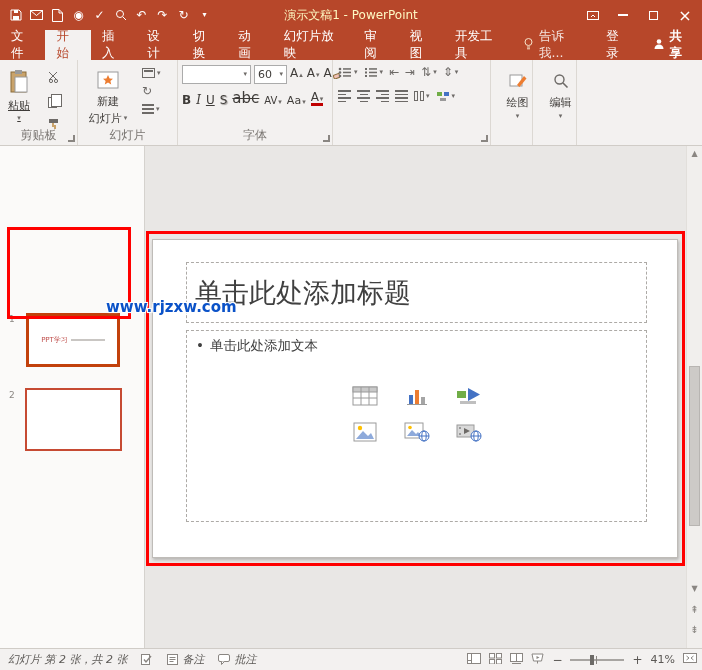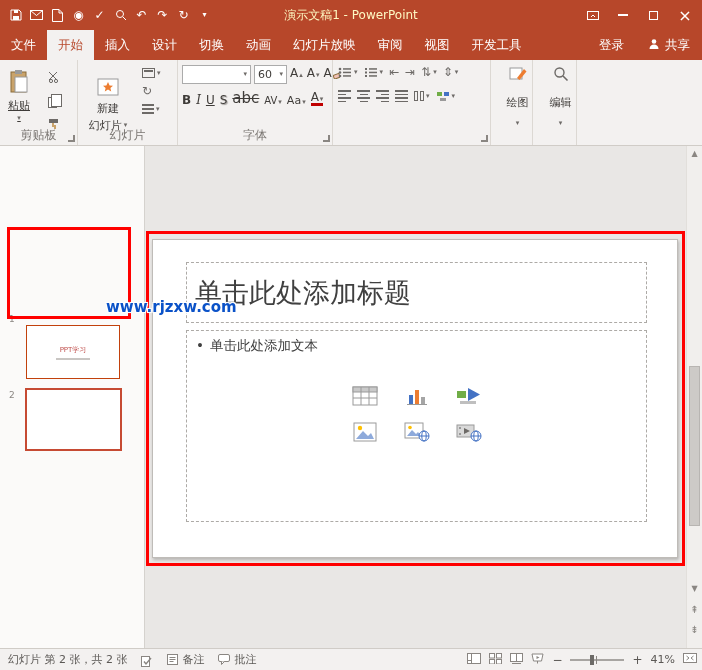--- a/index.html
+++ b/index.html
@@ -18,21 +18,21 @@
   .bar-min{width:10px;height:2px;background:#fff;}
   .box-max{width:9px;height:9px;border:1px solid #fff;}
 
   
   .tabrow{position:absolute;left:0;top:30px;width:100%;height:30px;background:#B7472A;display:flex;align-items:stretch;color:#fff;font-size:12.5px;}
   .tab{display:flex;align-items:center;padding:0 11px;}
   .tab.active{background:#F3F1F0;color:#B7472A;}
   .tab-right{margin-left:auto;display:flex;align-items:stretch;}
   .tellme{display:flex;align-items:center;gap:5px;padding:0 10px;color:rgba(255,255,255,.85);}
   .signin{display:flex;align-items:center;padding:0 12px;}
-  .share{display:flex;align-items:center;gap:5px;padding:0 12px;}
+  .share{display:flex;align-items:center;gap:5px;padding:0 12px;font-weight:bold;}
 
   
   .ribbon{position:absolute;left:0;top:60px;width:100%;height:86px;background:#F3F1F0;border-bottom:1px solid #D0CCC7;}
   .rgroup{position:absolute;top:0;height:85px;border-right:1px solid #DCD8D3;}
   .glabel{position:absolute;bottom:1px;left:0;right:0;text-align:center;font-size:12px;color:#7A7672;}
   .dlg{position:absolute;right:2px;bottom:3px;width:7px;height:7px;border-right:2px solid #8a8682;border-bottom:2px solid #8a8682;}
   .cr{font-size:7px;color:#6d6a67;line-height:1;}
   .gi{color:#6d6a67;font-size:12px;line-height:1;}
   .bigbtn{position:absolute;display:flex;flex-direction:column;align-items:center;justify-content:center;gap:2px;font-size:11px;color:#3f3c39;}
   .smallcol{position:absolute;display:flex;flex-direction:column;gap:7px;}
@@ -56,48 +56,48 @@
   .bars.al-center{align-items:center;}.bars.al-center i:nth-child(even){width:8px;}
   .bars.al-right{align-items:flex-end;}.bars.al-right i:nth-child(even){width:8px;}
   .ic-copy{position:relative;width:9px;height:11px;border:1px solid #6d6a67;background:#fff;margin-top:3px;}
   .ic-copy::after{content:"";position:absolute;left:2px;top:-4px;width:9px;height:11px;border:1px solid #6d6a67;background:#fff;}
   .ic-layout{width:13px;height:10px;border:1px solid #6d6a67;padding:1px;}
   .ic-layout::after{content:"";display:block;height:2px;background:#6d6a67;}
   .ic-section{display:flex;flex-direction:column;gap:2px;width:12px;}
   .ic-section i{height:2px;background:#6d6a67;display:block;}
   .ic-cols{display:inline-flex;gap:2px;}
   .ic-cols i{width:4px;height:10px;border:1px solid #6d6a67;display:block;}
-  .tallbtn{position:absolute;left:2px;right:2px;top:3px;height:66px;display:flex;flex-direction:column;align-items:center;justify-content:center;gap:10px;font-size:11px;color:#3f3c39;margin-left:12px;}
+  .tallbtn{position:absolute;left:2px;right:2px;top:3px;height:66px;display:flex;flex-direction:column;align-items:center;justify-content:center;gap:3px;font-size:11px;color:#3f3c39;margin-left:12px;}
 
   
   .thumb-pane{position:absolute;left:0;top:146px;width:145px;height:502px;background:#FBFAF9;border-right:1px solid #D5D2CE;}
   .tnum{position:absolute;left:9px;font-size:9px;color:#8a8682;}
   .thumb{position:absolute;background:#fff;}
-  .thumb1{left:26px;top:167px;width:94px;height:54px;border:1px solid #c2410c;display:flex;flex-direction:column;align-items:center;justify-content:center;gap:3px;margin-top:12px;}
+  .thumb1{left:26px;top:167px;width:94px;height:54px;border:3px solid #c2410c;display:flex;flex-direction:row;align-items:center;justify-content:center;gap:3px;}
   .t1-title{font-size:7px;color:#C0504D;white-space:nowrap;}
   .t1-line{width:34px;height:2px;background:#C9C6C3;}
   .thumb2{left:25px;top:242px;width:97px;height:63px;border:2px solid #C64A33;}
 
   
   .editor{position:absolute;left:145px;top:146px;width:541px;height:502px;background:#E9E7E5;}
   .slide{position:absolute;left:152px;top:239px;width:526px;height:319px;background:#fff;border:1px solid #BFBCB8;box-shadow:1px 2px 3px rgba(0,0,0,.22);}
   .ph-title{position:absolute;left:33px;top:22px;width:461px;height:61px;border:1px dashed #ADAAA6;display:flex;align-items:center;padding-left:8px;font-size:27px;color:#404040;}
   .ph-body{position:absolute;left:33px;top:90px;width:461px;height:192px;border:1px dashed #ADAAA6;}
   .bullet-line{position:absolute;left:9px;top:6px;font-size:13.5px;color:#404040;display:flex;gap:6px;}
   .ph-icons{position:absolute;left:50%;top:52px;transform:translateX(-50%);display:grid;grid-template-columns:repeat(3,40px);gap:10px 12px;justify-items:center;align-items:center;}
   .ph-ic{display:flex;align-items:center;justify-content:center;width:32px;height:26px;}
 
   
   .vscroll{position:absolute;right:0;top:146px;width:16px;height:502px;background:#F1EFED;border-left:1px solid #E2DFDB;}
   .vs-arrow{position:absolute;left:0;width:100%;text-align:center;font-size:8px;color:#8a8682;}
   .vs-thumb{position:absolute;left:2px;width:11px;top:220px;height:160px;background:#CDCAC7;border:1px solid #B8B5B2;}
 
   
   .statusbar{position:absolute;left:0;top:648px;width:100%;height:22px;background:#F3F1F0;border-top:1px solid #D0CCC7;display:flex;align-items:center;font-size:11px;color:#5b5855;}
-  .sb-left{display:flex;align-items:flex-end;gap:14px;margin-left:8px;}
+  .sb-left{display:flex;align-items:center;gap:14px;margin-left:8px;font-style:italic;}
   .sb-item{display:flex;align-items:center;gap:4px;}
   .sb-right{position:absolute;right:5px;top:0;height:100%;display:flex;align-items:center;gap:8px;}
   .ztrack{width:54px;height:2px;background:#A8A5A2;position:relative;}
   .ztrack::after{content:"";position:absolute;left:26px;top:-3px;width:1px;height:8px;background:#8a8682;}
   .zthumb{position:absolute;left:20px;top:-4px;width:4px;height:10px;background:#6d6a67;}
   .zbtn{font-size:12px;color:#5b5855;}
 
   
   .annot{position:absolute;border:3px solid #FF0000;pointer-events:none;z-index:60;}
   .annot-thumb{left:7px;top:227px;width:124px;height:92px;}
@@ -168,20 +168,27 @@
     <div class="tab">文件</div>
     <div class="tab active">开始</div>
     <div class="tab">插入</div>
     <div class="tab">设计</div>
     <div class="tab">切换</div>
     <div class="tab">动画</div>
     <div class="tab">幻灯片放映</div>
     <div class="tab">审阅</div>
     <div class="tab">视图</div>
     <div class="tab">开发工具</div>
+    <div class="tellme">
+      <span><svg width="11" height="13">
+            <circle cx="5.5" cy="5" r="3.5" fill="none" stroke="#F7E2C9"></circle>
+            <path d="M4 10 h3 M4 11.8 h3" stroke="#F7E2C9"></path>
+          </svg></span>
+      <span>告诉我...</span>
+    </div>
     <div class="tab-right">
       <div class="signin">
           <span>登录</span>
         </div>
       <div class="share">
         <span><svg width="12" height="12">
               <circle cx="6" cy="3.5" r="2.3" fill="#fff"></circle>
               <path d="M1.5 11 c0 -3 2 -4.5 4.5 -4.5 c2.5 0 4.5 1.5 4.5 4.5 z" fill="#fff"></path>
             </svg></span>
         <span>共享</span>
@@ -212,21 +219,21 @@
         <span><svg width="13" height="12">
               <rect x="1" y="1" width="9" height="4" fill="#6d6a67"></rect>
               <path d="M5 5 v3 h2 v3" fill="none" stroke="#C9A36B" stroke-width="2"></path>
             </svg></span>
       </div>
       <div class="glabel">剪贴板</div>
       <span class="dlg"></span>
     </div>
 
     <div class="rgroup" style="left:78px;width:100px;">
-      <div class="bigbtn" style="left:2px;top:13px;width:56px;height:64px;">
+      <div class="bigbtn" style="left:2px;top:6px;width:56px;height:64px;">
         <span><svg width="22" height="18">
               <rect x="1" y="1" width="20" height="16" fill="#fff" stroke="#9a9a9a"></rect>
               <polygon points="11,4 12.6,7.4 16,7.8 13.4,10 14.2,13.4 11,11.6 7.8,13.4 8.6,10 6,7.8 9.4,7.4" fill="#ED7D31"></polygon>
             </svg></span>
         <span>新建</span>
         <span class="smallrow">
             <span>幻灯片</span>
             <span class="cr">▾</span>
           </span>
       </div>

